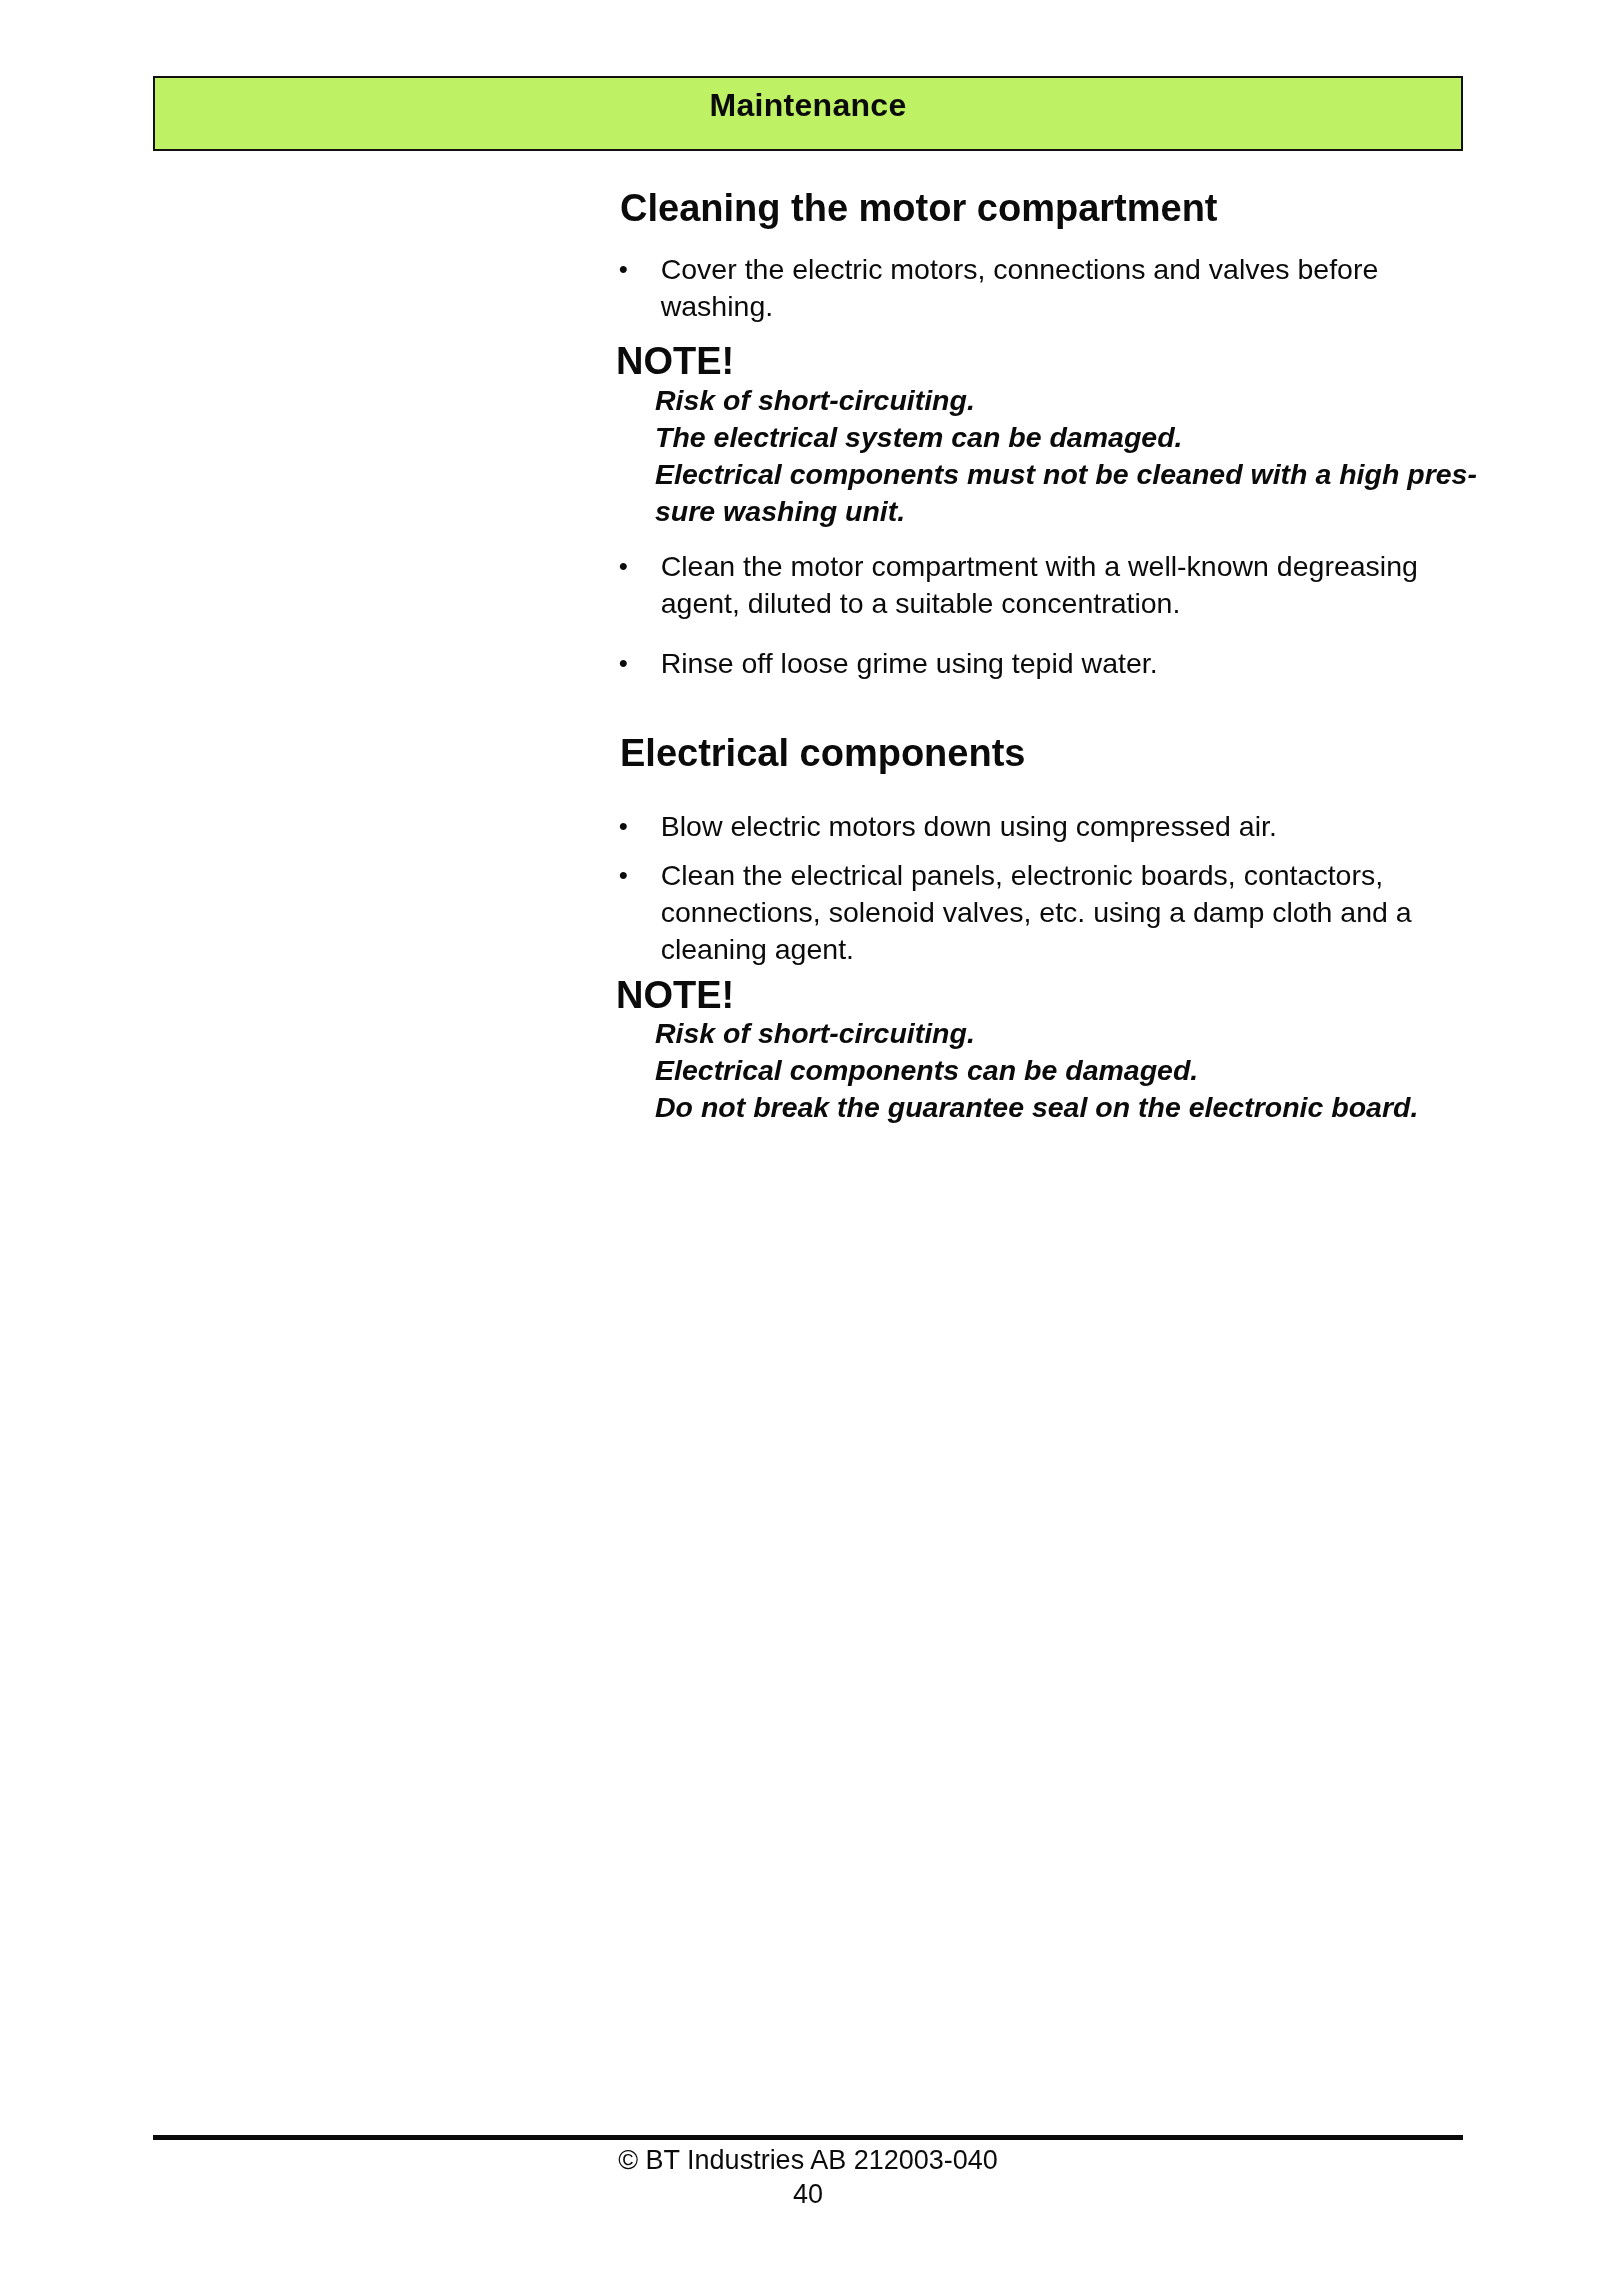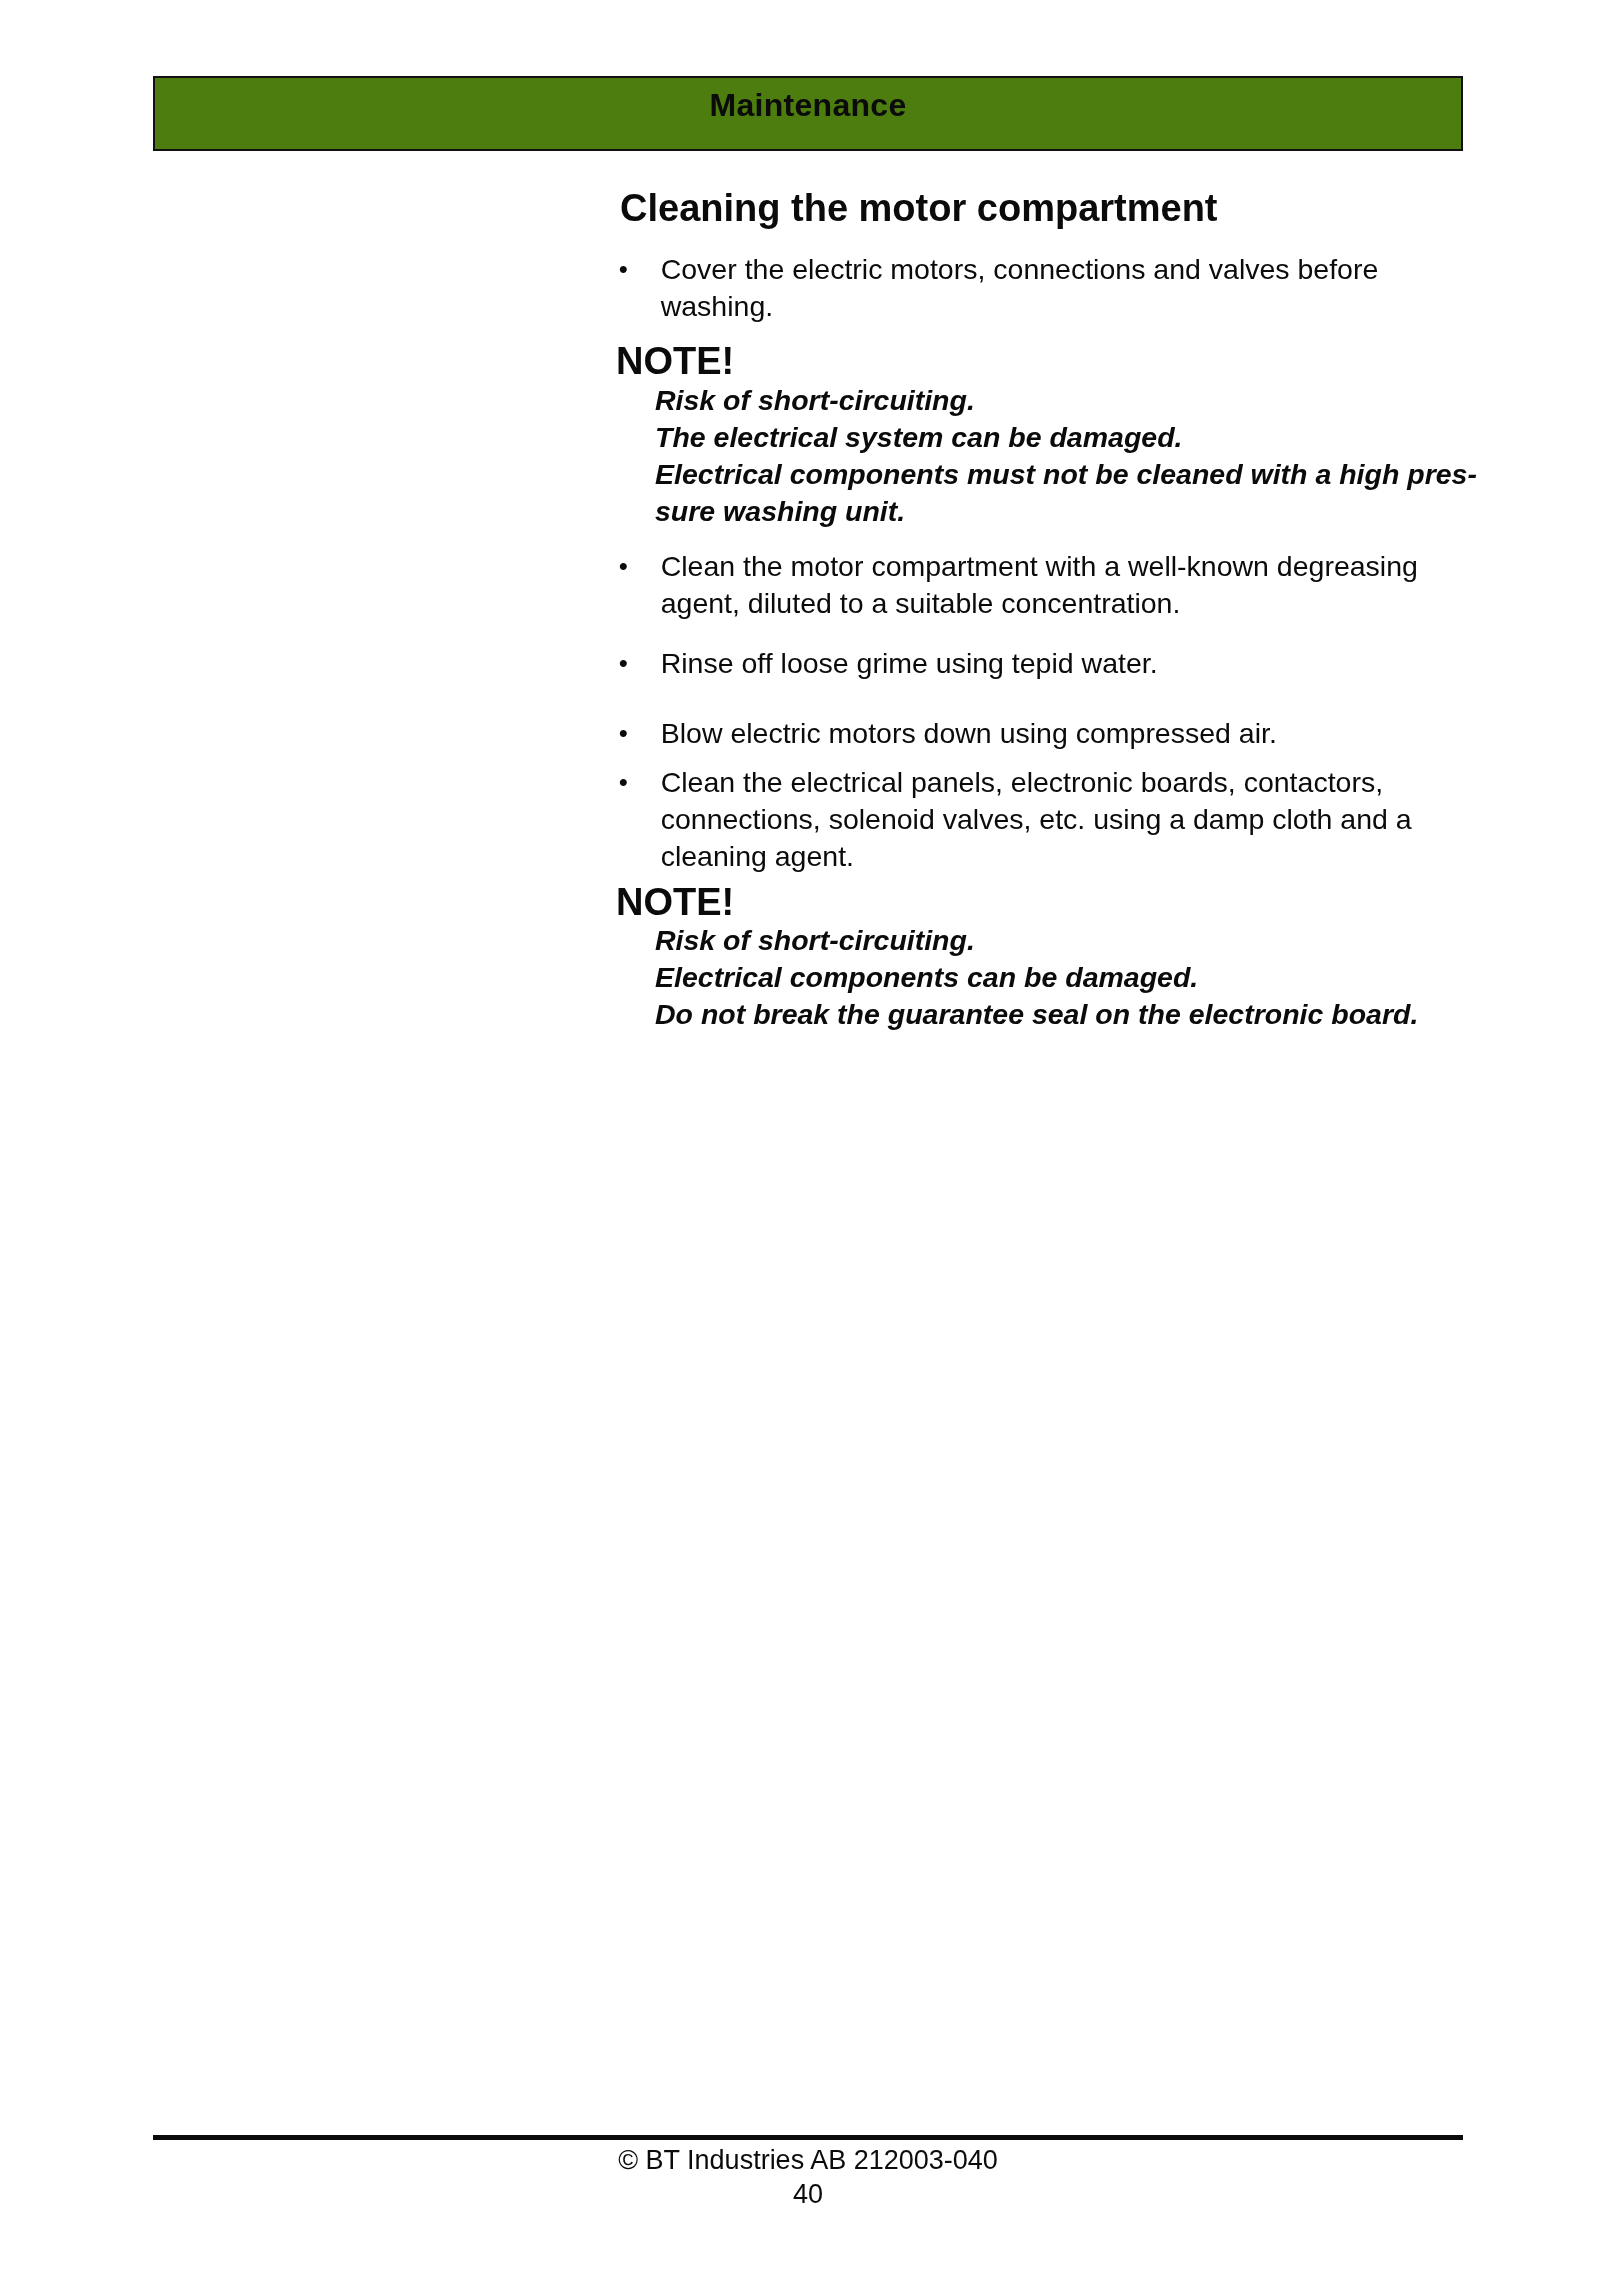--- a/index.html
+++ b/index.html
@@ -10,21 +10,21 @@
     background: #ffffff;
     color: #0b0b0b;
     font-family: "Liberation Sans", sans-serif;
     overflow: hidden;
   }
   .header-box {
     position: absolute;
     left: 153px; top: 76px;
     width: 1310px; height: 75px;
     box-sizing: border-box;
-    background: #4d7c0f;
+    background: #bef264;
     border: 2.7px solid #111111;
     display: flex;
     align-items: center;
     justify-content: center;
     padding-bottom: 16.3px;
   }
   .header-title {
     font-size: 32px;
     font-weight: bold;
     letter-spacing: 0.3px;
@@ -135,20 +135,21 @@
       </div>
     </div>
 
     <div class="bullet m-b3">
       <span class="dot">•</span>
       <div class="btext">
         <div class="ln">Rinse off loose grime using tepid water.</div>
       </div>
     </div>
 
+    <h2 class="heading second">Electrical components</h2>
 
     <div class="bullet m-b4">
       <span class="dot">•</span>
       <div class="btext">
         <div class="ln">Blow electric motors down using compressed air.</div>
       </div>
     </div>
 
     <div class="bullet m-b5">
       <span class="dot">•</span>

